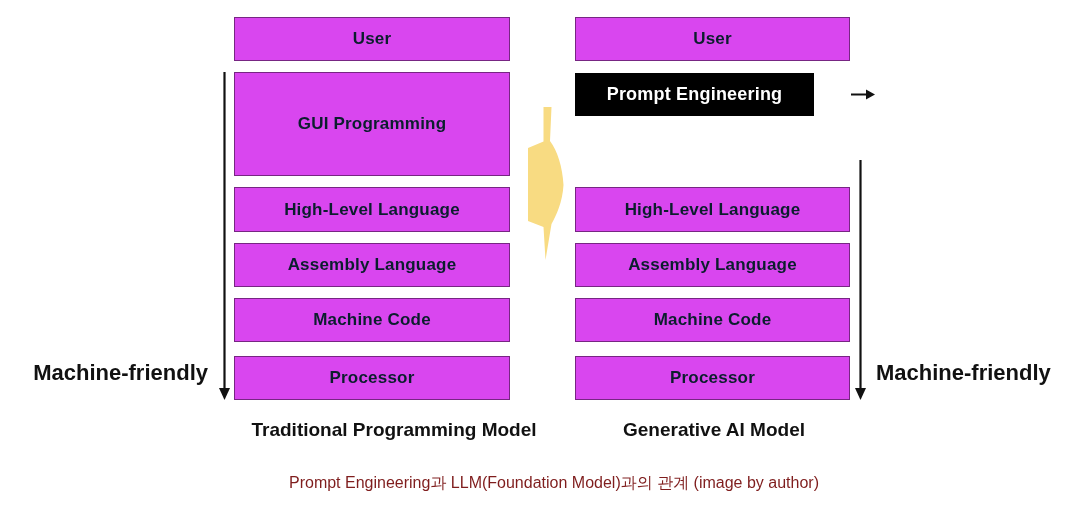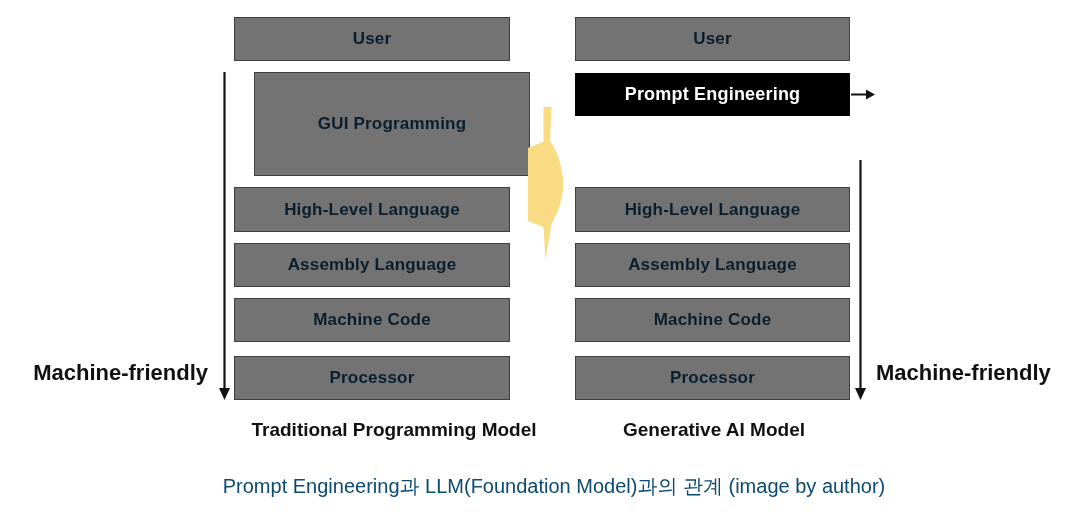--- a/index.html
+++ b/index.html
@@ -13,21 +13,21 @@
   .box{
     position:absolute;
     display:flex;align-items:center;justify-content:center;
     box-sizing:border-box;
     text-align:center;
     font-weight:700;
     font-size:17px;
     letter-spacing:0.2px;
   }
   .box.blue{
-    background:#737373;
+    background:#d946ef;
     border:1px solid rgba(0,0,0,0.45);
     color:#0B1E2D;
   }
   .box.black{
     background:#000000;
     border:1px solid #000000;
     color:#ffffff;
     font-size:18px;
   }
   .col-title{
@@ -45,48 +45,48 @@
   .callout-label{
     position:absolute;
     left:877px;top:81px;
     font-weight:700;font-size:19px;color:#111111;
     white-space:nowrap;
   }
   .caption{
     position:absolute;
     left:194px;top:473px;width:720px;
     text-align:center;
-    font-weight:400;font-size:20px;color:#0c4a6e;
+    font-weight:400;font-size:16px;color:#7f1d1d;
     white-space:nowrap;
   }
   svg.overlay{
     position:absolute;left:0;top:0;
     pointer-events:none;
   }
 </style>
 </head>
 <body>
 
 <div class="stage">
 
   <div class="box blue" style="left:234px;top:17px;width:276px;height:44px;">User</div>
 
-  <div class="box blue" style="left:234px;top:72px;width:276px;height:104px;margin-left:20px;">GUI Programming</div>
+  <div class="box blue" style="left:234px;top:72px;width:276px;height:104px;">GUI Programming</div>
 
   <div class="box blue" style="left:234px;top:187px;width:276px;height:45px;">High-Level Language</div>
 
   <div class="box blue" style="left:234px;top:243px;width:276px;height:44px;">Assembly Language</div>
 
   <div class="box blue" style="left:234px;top:298px;width:276px;height:44px;">Machine Code</div>
 
   <div class="box blue" style="left:234px;top:356px;width:276px;height:44px;">Processor</div>
 
   <div class="box blue" style="left:575px;top:17px;width:275px;height:44px;">User</div>
 
-  <div class="box black" style="left:575px;top:73px;width:275px;height:43px;">Prompt Engineering</div>
+  <div class="box black" style="left:575px;top:73px;width:239px;height:43px;">Prompt Engineering</div>
 
 
   <div class="box blue" style="left:575px;top:187px;width:275px;height:45px;">High-Level Language</div>
 
   <div class="box blue" style="left:575px;top:243px;width:275px;height:44px;">Assembly Language</div>
 
   <div class="box blue" style="left:575px;top:298px;width:275px;height:44px;">Machine Code</div>
 
   <div class="box blue" style="left:575px;top:356px;width:275px;height:44px;">Processor</div>
 

